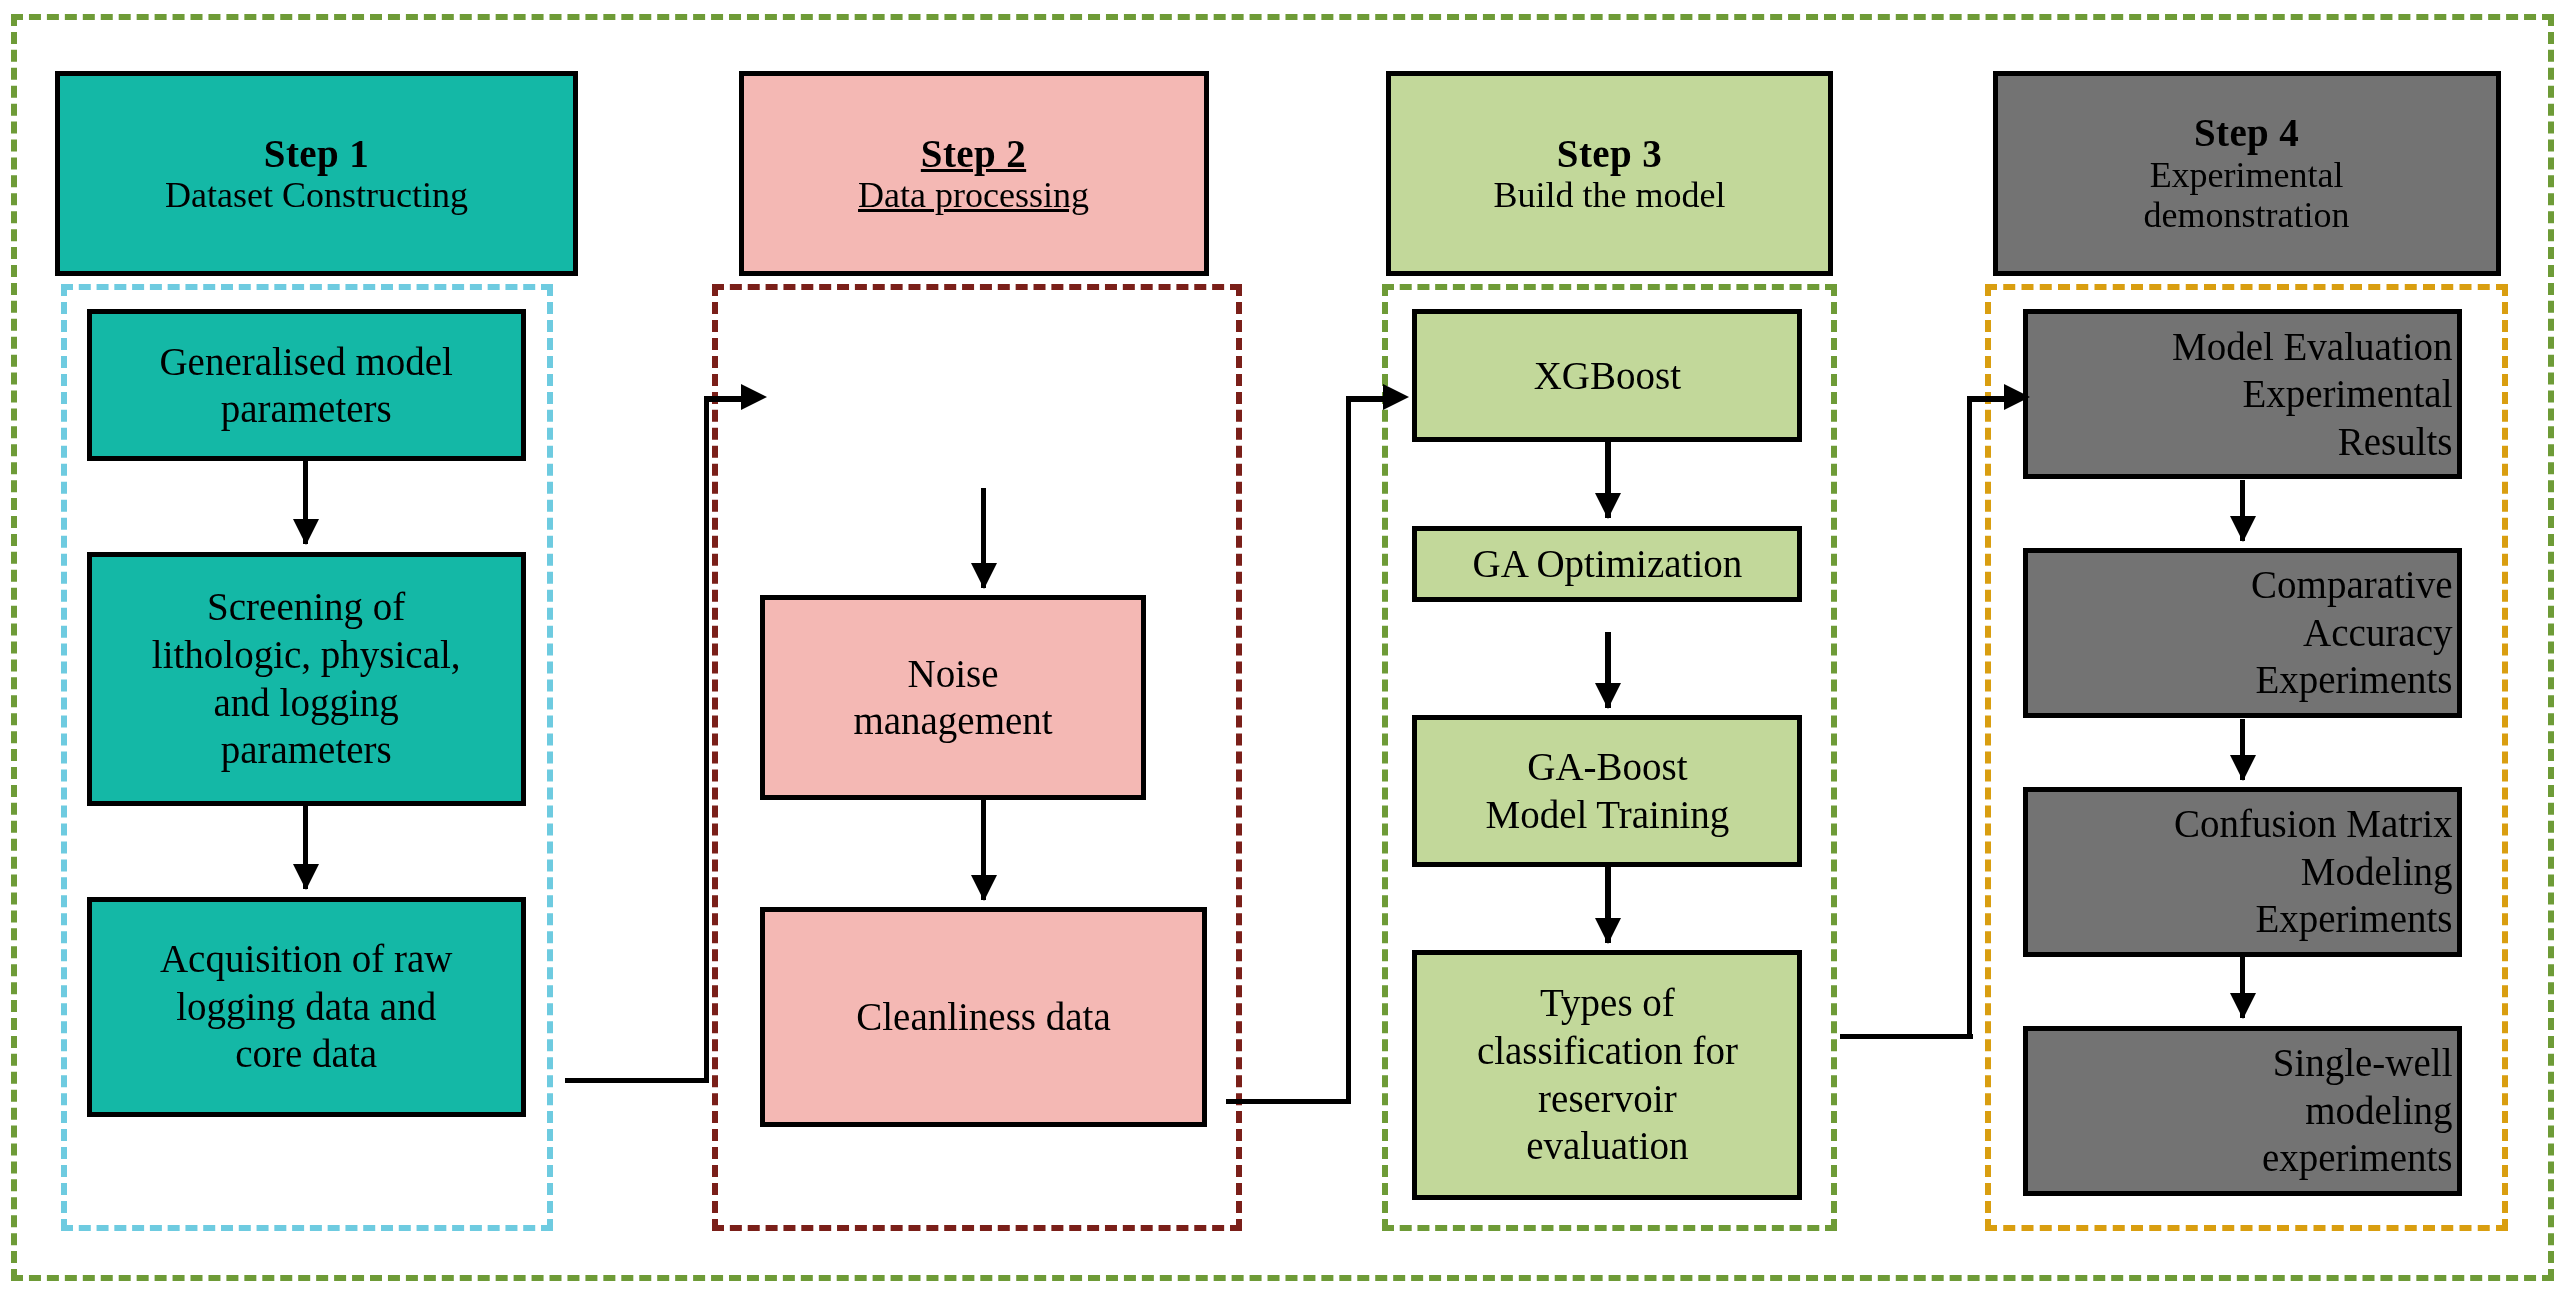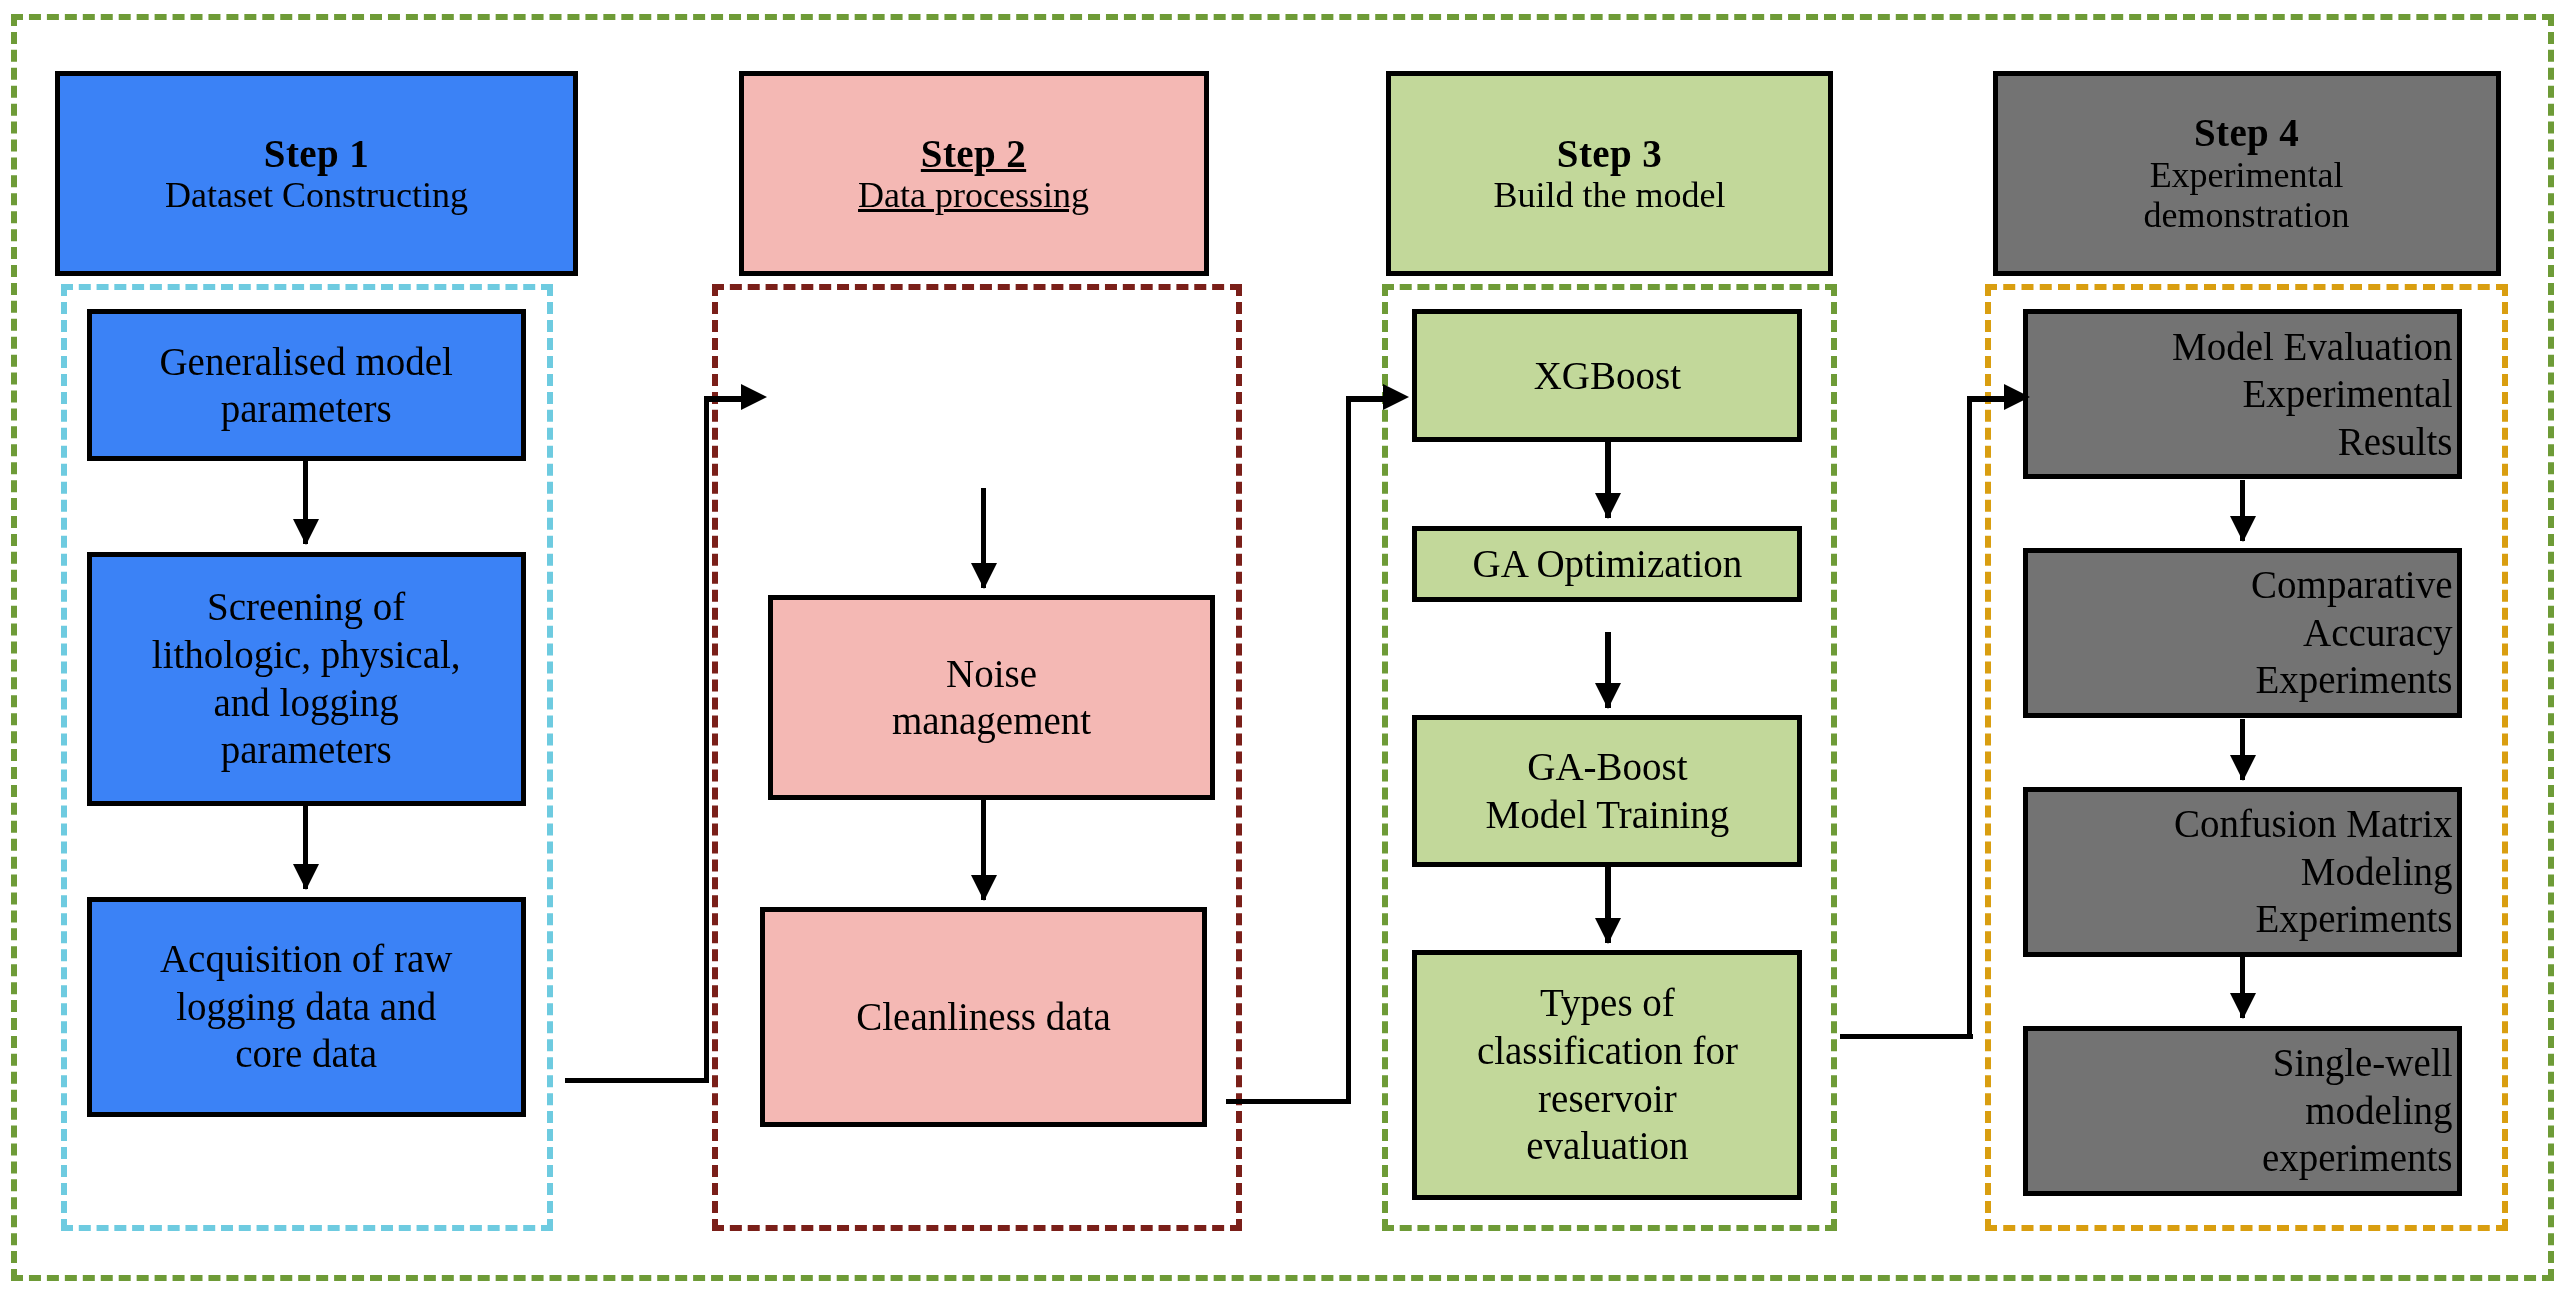--- a/index.html
+++ b/index.html
@@ -103,21 +103,21 @@
   .elbow .seg-v { width: 5.3px; }
   .elbow .head {
     position: absolute;
     width: 0; height: 0;
     border-top: 13px solid transparent;
     border-bottom: 13px solid transparent;
     border-left: 26px solid #000000;
   }
 
   
-  .c1 .step-header, .c1 .node { background: #3b82f6; }
+  .c1 .step-header, .c1 .node { background: #14b8a6; }
   .c1 .step-group { border-color: #6ecbe0; }
 
   .c2 .step-header, .c2 .node { background: #f4b8b4; }
   .c2 .step-group { border-color: #7a1f19; }
 
   .c3 .step-header, .c3 .node { background: #c2d89a; }
   .c3 .step-group { border-color: #6e9b37; }
 
   .c4 .step-header, .c4 .node { background: #fcd košice; }
   .c4 .step-header, .c4 .node { background: #737373; text-align: right; }
@@ -167,21 +167,21 @@
 <div class="step-column c2" style="left:712px; width:523px;">
   <div class="step-header" style="width:470px; height:205px; margin-left:26.5px;text-decoration:underline;">
     <div class="step-num">Step 2</div>
     <div class="step-sub">Data processing</div>
   </div>
 
   <div class="step-group" style="width:530px; height:947px; margin-left:0px;">
 
     <div class="v-arrow" style="left:263px; top:198px; height:100px;"></div>
 
-    <div class="node" style="left:42px; top:305px; width:447px; height:205px;margin-left:8px;">
+    <div class="node" style="left:42px; top:305px; width:386px; height:205px;">
       <span>
         <span>Noise</span>
         <span>management</span>
       </span>
     </div>
     <div class="v-arrow" style="left:263px; top:510px; height:100px;"></div>
 
     <div class="node" style="left:42px; top:617px; width:447px; height:220px;">
       <span>
         <span>Cleanliness data</span>

